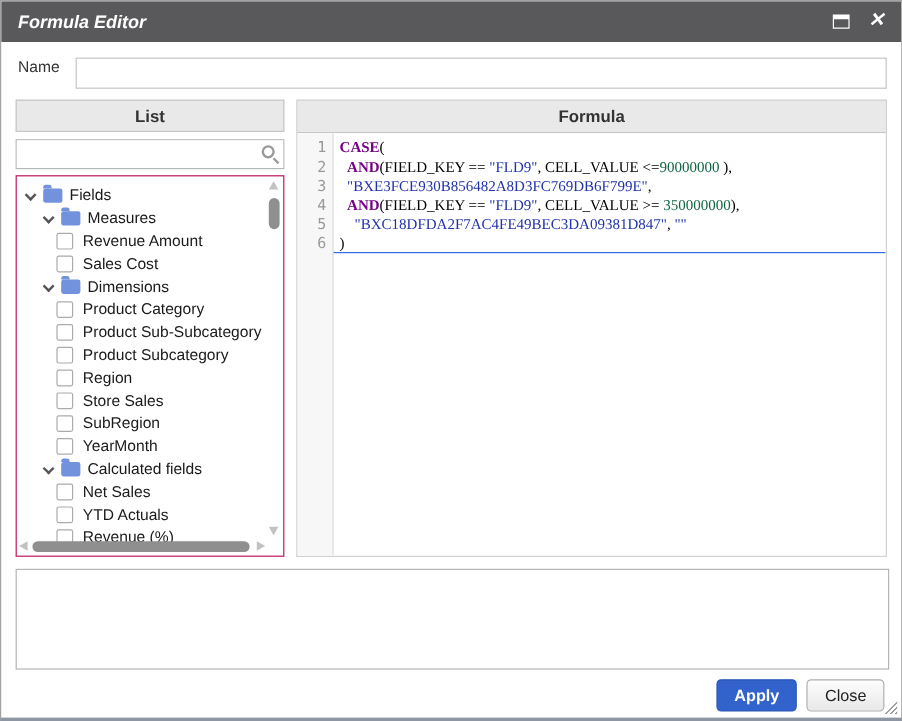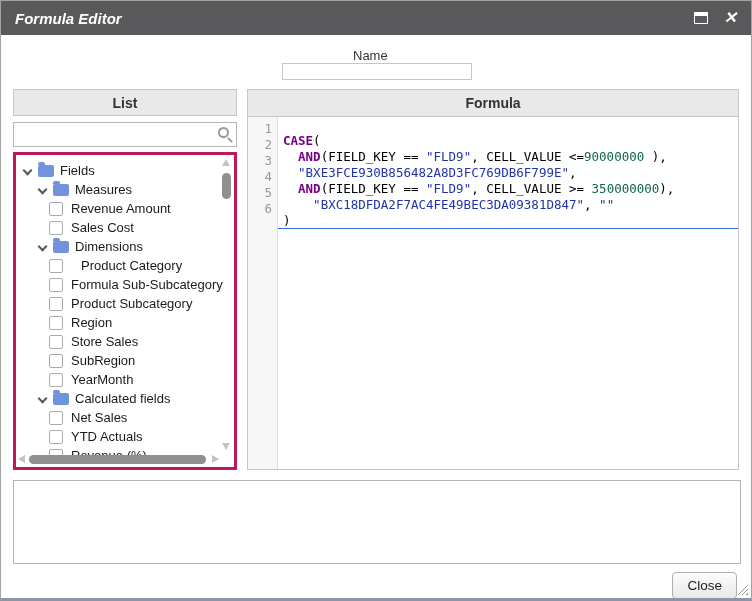--- a/index.html
+++ b/index.html
@@ -9,39 +9,39 @@
             border:1px solid #a3a3a3; border-bottom:3px solid #8e96a3; overflow:hidden; }
 
   
   .titlebar { height:34px; background:#59595b; display:flex; align-items:center; padding:0 14px;font-style:italic; }
   .titlebar .title { color:#fff; font-weight:bold; font-size:15px; flex:1; }
   .tb-icons { display:flex; align-items:center; gap:16px; }
   .max-icon { width:14px; height:12px; border:1px solid #fff; border-top:4px solid #fff; cursor:pointer; }
   .close-icon { color:#fff; font-size:16px; line-height:1; cursor:pointer; font-weight:bold; }
 
   
-  .name-row { display:flex; align-items:center; padding:13px 12px 9px 14px;flex-direction:column; }
+  .name-row { display:flex; align-items:flex-start; padding:13px 12px 9px 14px; }
   .name-row label { width:48px; font-size:13px; color:#333; }
   .name-row input { flex:1; height:26px; border:1px solid #c6c6c6; padding:0 6px; font-size:13px; outline:none; }
 
   
   .panels { display:flex; gap:10px; padding:0 12px; height:381px; }
   .panel-header { height:27px; background:#e9e9e9; border:1px solid #c6c6c6;
                   display:flex; align-items:center; justify-content:center;
                   font-weight:bold; font-size:14px; color:#333; flex-shrink:0; }
 
   .list-panel { width:224px; display:flex; flex-direction:column; }
   .search-box { margin-top:6px; height:25px; border:1px solid #b6b6b6; position:relative; background:#fff; flex-shrink:0; }
   .search-box input { width:100%; height:100%; border:none; outline:none; padding:0 26px 0 6px; font-size:13px; }
   .search-icon { position:absolute; right:7px; top:4px; width:11px; height:11px;
                  border:2px solid #9a9a9a; border-radius:50%; }
   .search-icon::after { content:""; position:absolute; width:2px; height:6px; background:#9a9a9a;
                  transform:rotate(-45deg); left:9px; top:8px; }
 
-  .tree-box { margin-top:5px; flex:1; border:3px solid #be185d; position:relative;
+  .tree-box { margin-top:5px; flex:1; border:1px solid #be185d; position:relative;
               overflow:hidden; padding:6px 14px 14px 0; background:#fff; }
   .tree-row { height:19px; display:flex; align-items:center; font-size:13px; color:#1a1a1a; cursor:pointer; white-space:nowrap; }
   .chev { width:8px; height:8px; margin-right:6px; position:relative; flex-shrink:0; }
   .chev::before { content:""; position:absolute; left:0; top:0; width:5px; height:5px;
                   border-right:2px solid #555; border-bottom:2px solid #555; transform:rotate(45deg); }
   .folder { width:16px; height:12px; background:#7292de; border-radius:2px; margin-right:6px; position:relative; flex-shrink:0; }
   .folder::before { content:""; position:absolute; top:-3px; left:0; width:7px; height:3px;
                     background:#7292de; border-radius:2px 2px 0 0; }
   .cbox { width:14px; height:14px; border:1px solid #ababab; border-radius:2px; background:#fff; margin-right:8px; flex-shrink:0; cursor:pointer; }
 
@@ -59,21 +59,21 @@
   .hscroll .arr-r { position:absolute; right:0; top:1px; width:0; height:0;
         border-top:4.5px solid transparent; border-bottom:4.5px solid transparent; border-left:7px solid #c2c2c2; }
 
   
   .formula-panel { flex:1; display:flex; flex-direction:column; border:1px solid #c6c6c6; }
   .formula-panel .panel-header { border:none; border-bottom:1px solid #c6c6c6; }
   .editor { flex:1; display:flex; font-family:"DejaVu Sans Mono","Liberation Mono",monospace;
             font-size:12.5px; line-height:16px; background:#fff; overflow:hidden; cursor:text; }
   .gutter { width:30px; background:#f7f7f7; border-right:1px solid #ddd; color:#999;
             text-align:right; padding:4px 5px 0 0; flex-shrink:0; }
-  .code { flex:1; padding-top:16px; }
+  .code { flex:1; padding-top:4px;font-family:Liberation Serif, serif; }
   .code .line { display:block; white-space:pre; padding-left:5px; height:16px; }
   .code .line.active { border-bottom:1px solid #2e6de4; }
   .tok-keyword { color:#770088; font-weight:bold; }
   .tok-string  { color:#2233aa; }
   .tok-number  { color:#116644; }
   .tok-plain   { color:#000; }
 
   
   .message-box { margin:10px 12px 0; height:84px; width:728px; border:1px solid #b5b5b5;
                  resize:none; outline:none; font-size:13px; padding:4px 6px; display:block;
@@ -132,27 +132,27 @@
             </div>
             <div class="tree-row" style="padding-left: 33px;">
               <span class="cbox"></span>
               <span>Sales Cost</span>
             </div>
             <div class="tree-row" style="padding-left: 23px;">
               <span class="chev"></span>
               <span class="folder"></span>
               <span>Dimensions</span>
             </div>
-            <div class="tree-row" style="padding-left: 33px; gap: 10px;">
+            <div class="tree-row" style="padding-left: 33px;">
               <span class="cbox"></span>
               <span>Product Category</span>
             </div>
             <div class="tree-row" style="padding-left: 33px;">
               <span class="cbox"></span>
-              <span>Formula Sub-Subcategory</span>
+              <span>Product Sub-Subcategory</span>
             </div>
             <div class="tree-row" style="padding-left: 33px;">
               <span class="cbox"></span>
               <span>Product Subcategory</span>
             </div>
             <div class="tree-row" style="padding-left: 33px;">
               <span class="cbox"></span>
               <span>Region</span>
             </div>
             <div class="tree-row" style="padding-left: 33px;">
@@ -218,17 +218,18 @@
             <div class="line active"><span class="tok-plain">)</span></div>
           </div>
       </div>
     </div>
 
   </div>
 
   <textarea class="message-box" value="" style=""></textarea>
 
   <div class="footer">
+    <button class="btn btn-apply">Apply</button>
     <button class="btn btn-close">Close</button>
   </div>
 
   <div class="resize-grip"></div>
 </div>
 
 </body></html>

